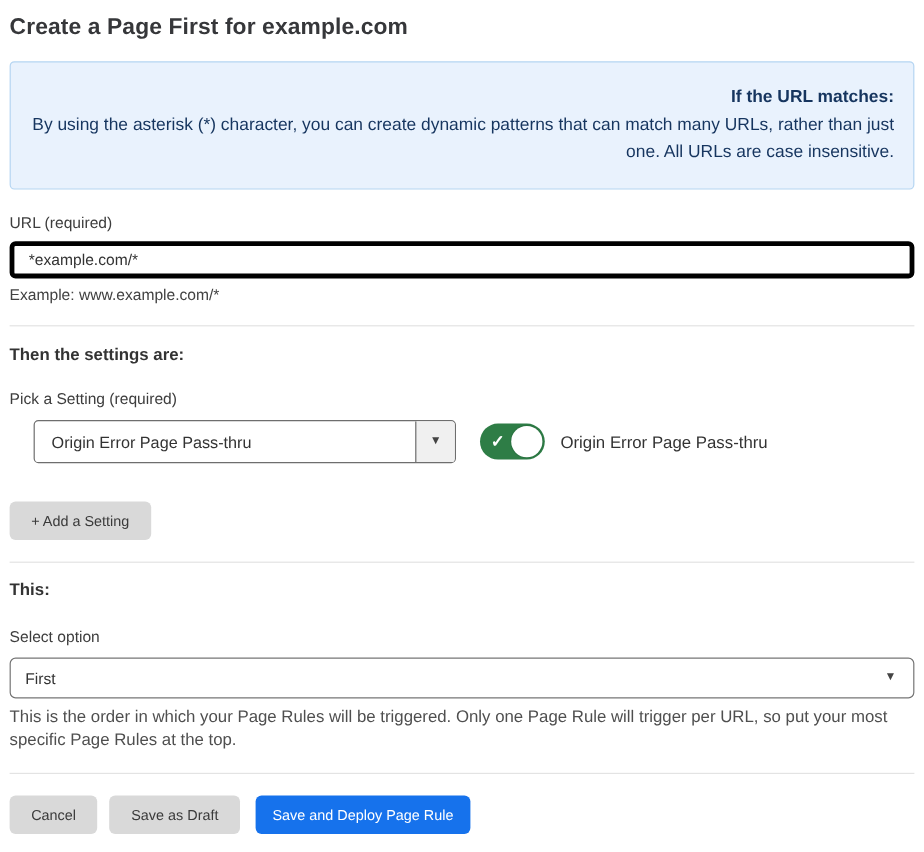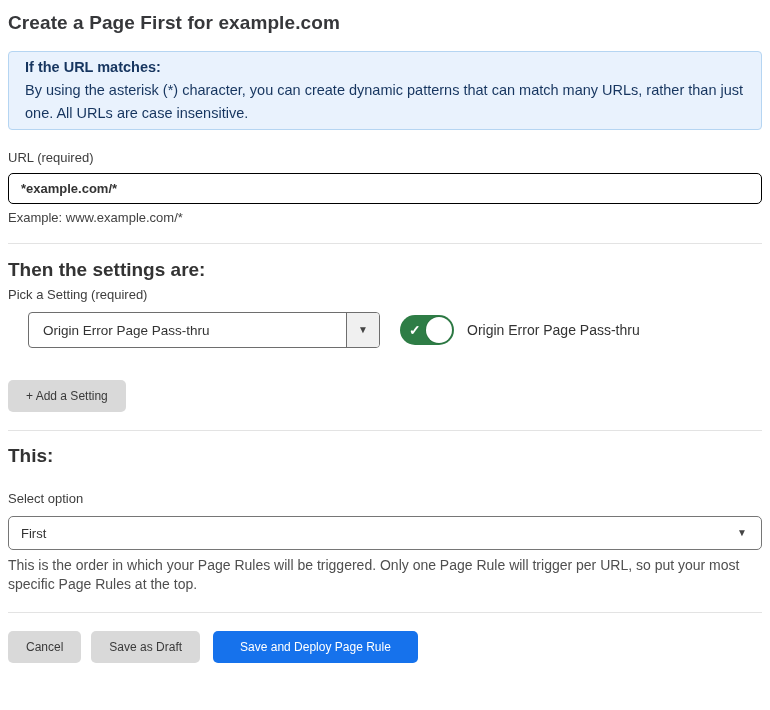--- a/index.html
+++ b/index.html
@@ -14,66 +14,66 @@
     font-size: 19px;
     font-weight: bold;
     color: #36373a;
     margin: 4px 0 17px 0;
     letter-spacing: 0.1px;
   }
   .info-box {
     background: #e9f2fd;
     border: 1px solid #b5d5f2;
     border-radius: 4px;
-    padding: 4px 16px;
+    padding: 18px 16px;
     color: #16355f;
     font-size: 14.5px;
     line-height: 23px;
     margin-bottom: 20px;
+    text-align: right;
   }
   .info-heading { font-weight: bold; }
   .info-link {
     color: #2667c0;
     text-decoration: underline;
     cursor: pointer;
   }
   .field-label {
     font-size: 13px;
     color: #3d3d3d;
     margin-bottom: 8px;
   }
   .text-input {
     width: 100%;
     height: 31px;
-    border: 1px solid #000000;
+    border: 4px solid #000000;
     border-radius: 5px;
     padding: 0 12px;
     font-size: 13px;
     font-family: "Liberation Sans", sans-serif;
     color: #333;
     outline: none;
-    font-weight: bold;
   }
   .hint-text {
     font-size: 13px;
     color: #424242;
     margin-top: 6px;
   }
   .divider {
     border: none;
     border-top: 1px solid #e3e3e3;
     margin: 18px 0 0 0;
   }
   .section-heading {
-    font-size: 19px;
+    font-size: 14px;
     font-weight: bold;
     color: #333;
     margin-top: 15px;
   }
-  .picker-label { margin-top: 6px; }
+  .picker-label { margin-top: 22px; }
   .setting-row {
     display: flex;
     align-items: center;
     margin-top: 10px;
     padding-left: 20px;
   }
   .dropdown {
     display: flex;
     width: 352px;
     height: 36px;
@@ -181,21 +181,21 @@
     margin-top: 6px;
   }
   .footer {
     display: flex;
     gap: 10px;
     margin-top: 18px;
   }
   .btn-primary {
     background: #1672ec;
     color: #ffffff;
-    padding: 9px 27px;
+    padding: 9px 14px;
     margin-left: 3px;
   }
 </style>
 </head>
 <body>
 
 
 
 <h1 class="page-title">Create a Page First for example.com</h1>
 

